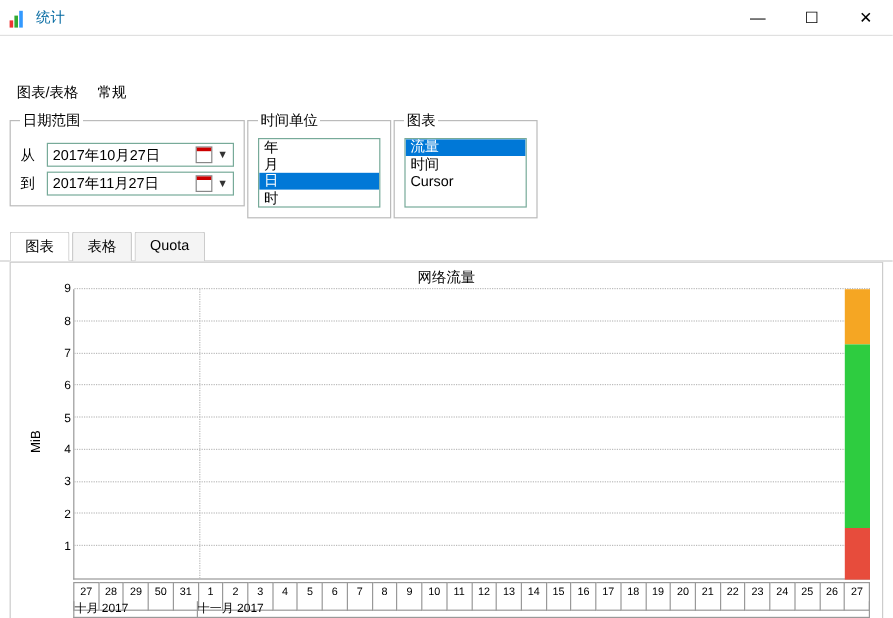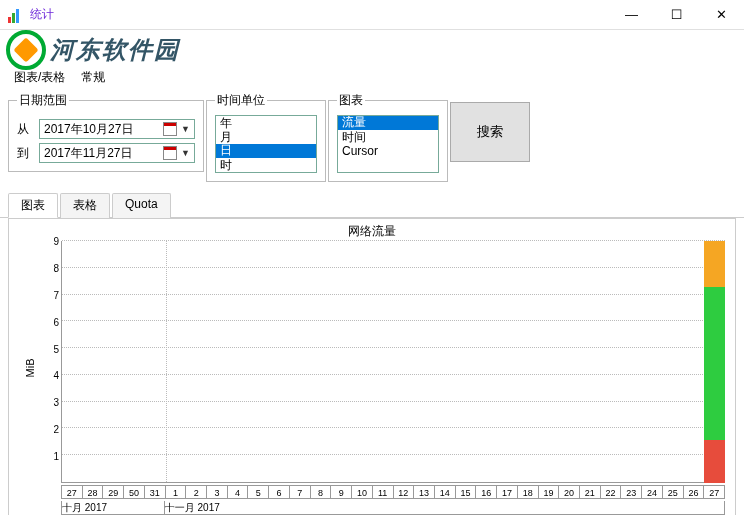--- a/index.html
+++ b/index.html
@@ -3,21 +3,21 @@
   <meta charset="utf-8">
   <style>
     * { box-sizing: border-box; margin: 0; padding: 0; }
     body { font-family: "Microsoft YaHei", SimSun, Arial, sans-serif; font-size: 12px; background: #fff; width: 744px; height: 515px; overflow: hidden; position: relative; }
     .titlebar { height: 30px; background: #fff; display: flex; align-items: center; border-bottom: 1px solid #e0e0e0; padding: 0 0 0 8px; }
     .titlebar .app-icon { width: 16px; height: 16px; margin-right: 6px; display: flex; align-items: flex-end; gap: 1px; }
     .titlebar .app-icon span { width: 3px; background: #3b8; display: block; }
     .titlebar .app-icon span:nth-child(1){height:6px;background:#e33;}
     .titlebar .app-icon span:nth-child(2){height:10px;background:#3a3;}
     .titlebar .app-icon span:nth-child(3){height:14px;background:#39f;}
-    .titlebar .title { flex: 1; font-size: 12px; color: #6d28d9; }
+    .titlebar .title { flex: 1; font-size: 12px; color: #0369a1; }
     .win-btns { display: flex; }
     .win-btn { width: 45px; height: 30px; display: flex; align-items: center; justify-content: center; color: #000; font-size: 13px; cursor: pointer; }
     .watermark { position: absolute; top: 30px; left: 6px; z-index: 10; pointer-events: none; }
     .watermark .logo { display: flex; align-items: center; gap: 4px; }
     .watermark .circle { width: 40px; height: 40px; border: 4px solid #0a3; border-radius: 50%; position: relative; display: flex; align-items: center; justify-content: center; }
     .watermark .circle::before { content:""; width: 18px; height: 18px; background: #f90; border-radius: 3px; transform: rotate(45deg); position: absolute; }
     .watermark .brand { font-size: 24px; font-weight: bold; color: #356; letter-spacing: 2px; font-style: italic; text-shadow: 1px 1px 0 #fff; }
     .watermark .url { font-size: 14px; color: #356; font-weight: bold; margin-left: 46px; margin-top: -4px; }
     .menubar { height: 22px; display: flex; align-items: center; padding-left: 6px; margin-top: 36px; }
     .menu-item { padding: 2px 8px; cursor: pointer; }
@@ -44,21 +44,21 @@
     .chart-area { border: 1px solid #ccc; margin: 0 8px 8px 8px; height: 300px; position: relative; background: #fff; }
     .chart-title { text-align: center; font-size: 12px; padding: 4px 0; }
     .plot { position: absolute; top: 22px; left: 52px; right: 10px; bottom: 34px; }
     .y-axis-label { position: absolute; left: 12px; top: 50%; transform: translateY(-50%) rotate(-90deg); font-size: 11px; transform-origin: center; }
     .y-ticks { position: absolute; left: 36px; top: 22px; bottom: 34px; width: 14px; }
     .y-tick { position: absolute; right: 0; font-size: 10px; transform: translateY(50%); }
     .grid-area { position: absolute; inset: 0; border: 1px solid #999; border-top: none; border-right: none; }
     .hline { position: absolute; left: 0; right: 0; border-top: 1px dotted #bbb; }
     .vline-major { position: absolute; top: 0; bottom: 0; border-left: 1px dotted #bbb; }
     .x-ticks { position: absolute; left: 52px; right: 10px; bottom: 16px; height: 16px; display: flex; }
-    .x-tick { flex: 1; text-align: center; font-size: 9px; border-right: 1px solid #999; border-top: 1px solid #999; border-bottom: 1px solid #999; height: 14px; line-height: 14px; }
+    .x-tick { flex: 1; text-align: center; font-size: 9px; border-right: 1px solid #999; border-top: 1px solid #999; border-bottom: 1px solid #999; height: 24px; line-height: 14px; }
     .x-tick:first-child { border-left: 1px solid #999; }
     .x-months { position: absolute; left: 52px; right: 10px; bottom: 2px; height: 14px; display: flex; }
     .x-month { font-size: 10px; border-right: 1px solid #999; border-bottom: 1px solid #999; height: 14px; line-height: 14px; padding-left: 0; }
     .x-month:first-child { border-left: 1px solid #999; }
     .stacked-bar { position: absolute; right: 0; bottom: 0; width: 20px; }
     .seg { width: 100%; }
     .seg.red { background: #e74c3c; }
     .seg.green { background: #2ecc40; }
     .seg.orange { background: #f5a623; }
   </style>
@@ -73,24 +73,20 @@
     </div>
   <div class="title">统计</div>
   <div class="win-btns">
     <div class="win-btn">—</div>
     <div class="win-btn">☐</div>
     <div class="win-btn close">✕</div>
   </div>
 </div>
 
 <div class="watermark">
-  <div class="logo">
-    <div class="circle"></div>
-    <div class="brand">河东软件园</div>
-  </div>
 </div>
 
 <div class="menubar">
   <div class="menu-item">图表/表格</div>
   <div class="menu-item">常规</div>
 </div>
 
 <div class="controls-row">
   <fieldset class="date-range">
     <legend>日期范围</legend>
@@ -128,23 +124,20 @@
 
   <fieldset class="chart-select">
     <legend>图表</legend>
     <div class="listbox" id="chart-type-list">
         <div class="opt selected">流量</div>
         <div class="opt">时间</div>
         <div class="opt">Cursor</div>
       </div>
   </fieldset>
 
-  <div class="search-btn-wrap">
-    <button class="search-btn">搜索</button>
-  </div>
 </div>
 
 <div class="sub-tabs">
   <div class="sub-tab active">图表</div>
   <div class="sub-tab">表格</div>
   <div class="sub-tab">Quota</div>
 </div>
 
 <div class="chart-area">
   <div class="chart-title">网络流量</div>

